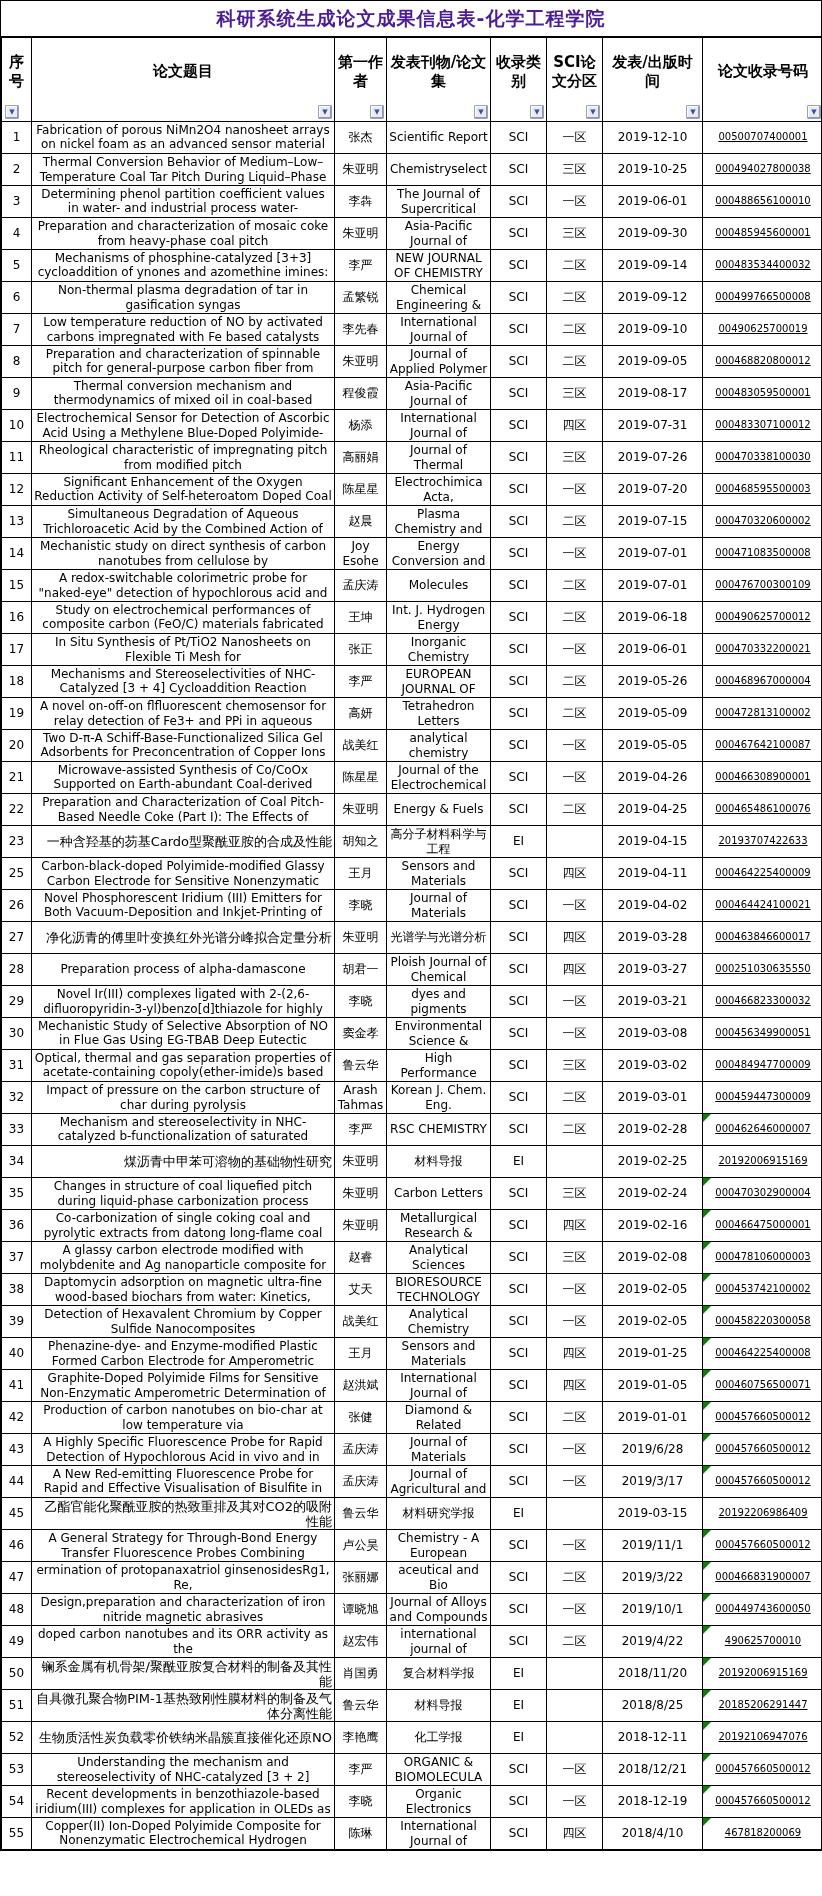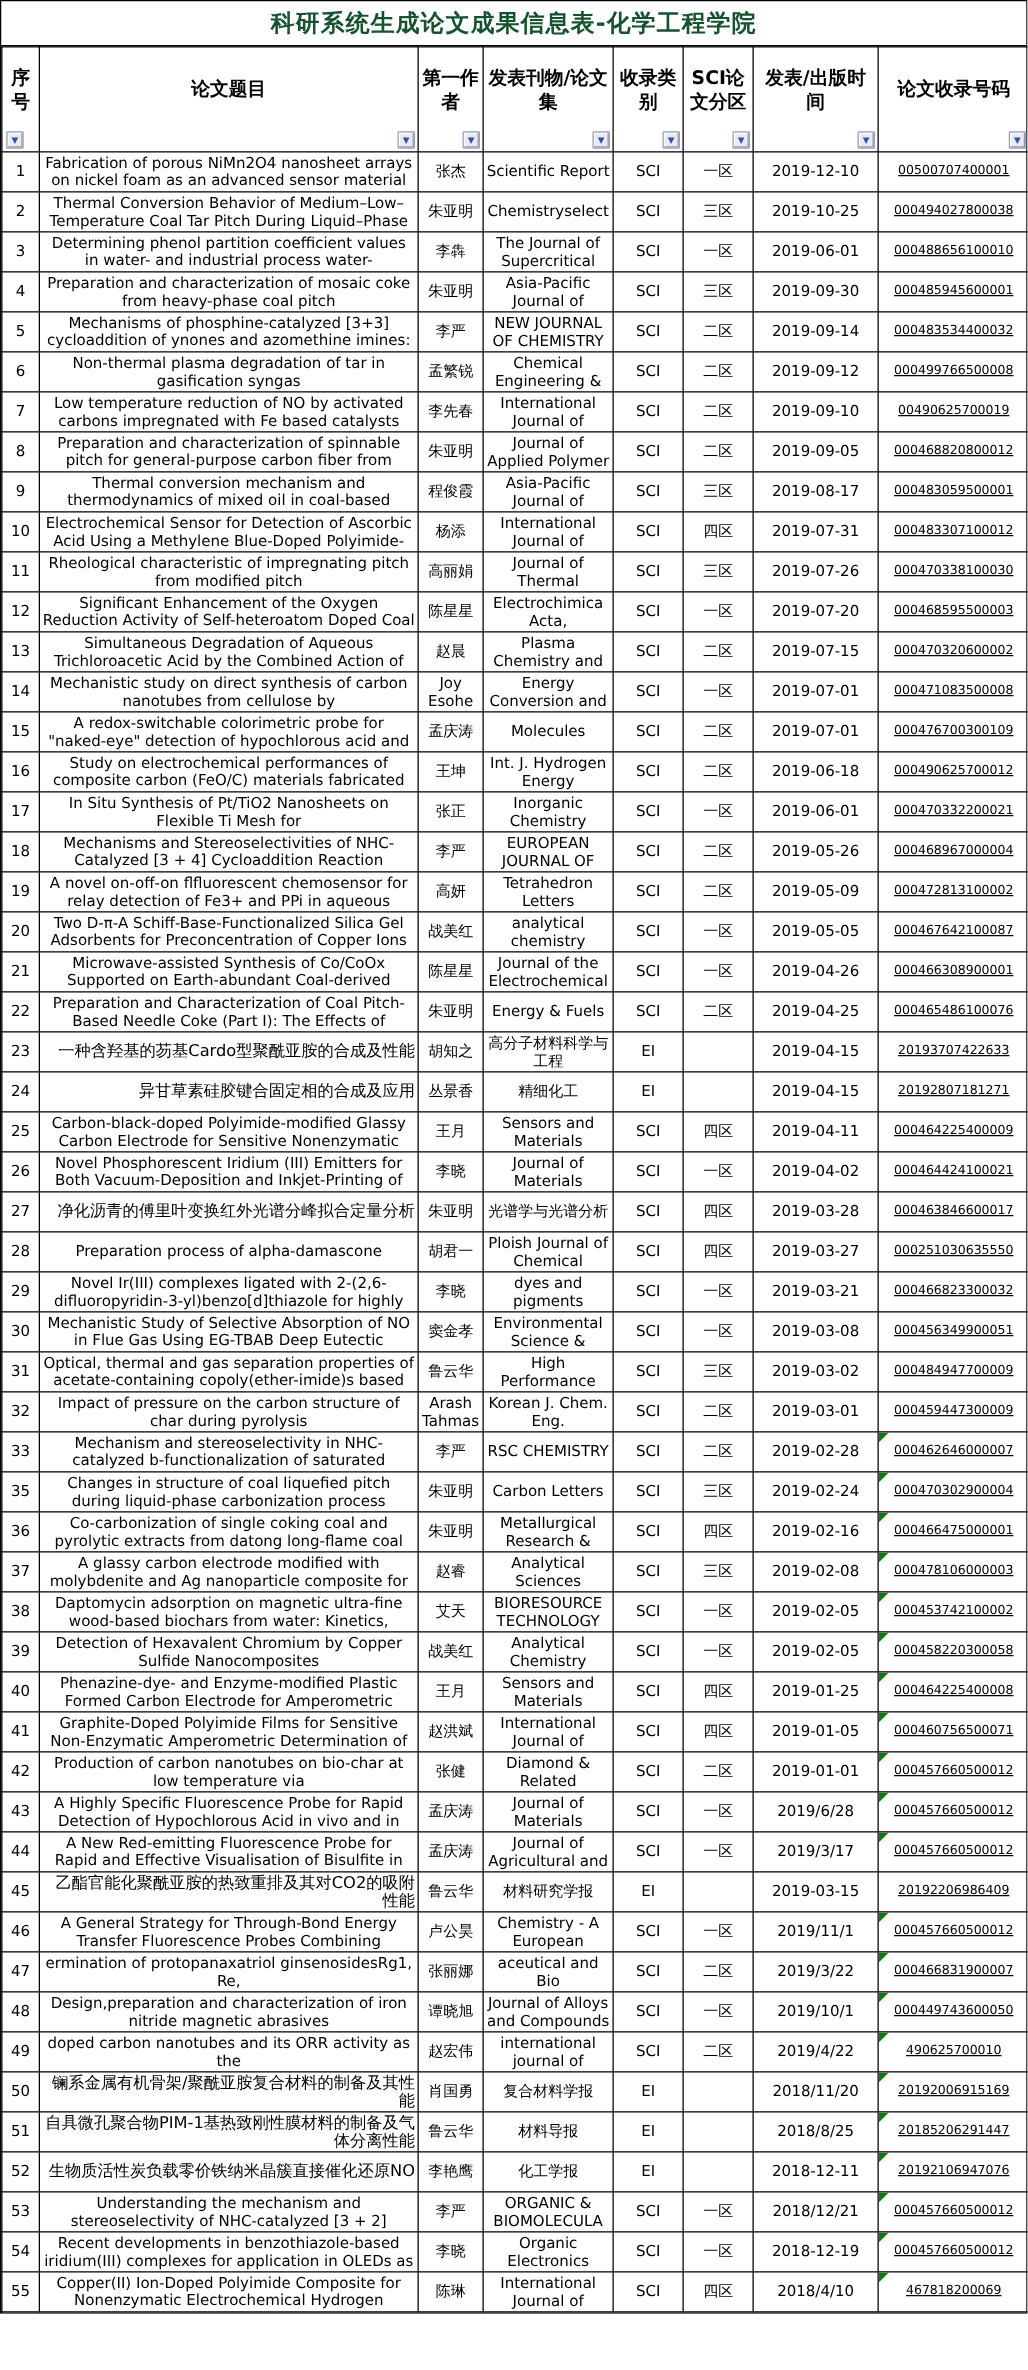--- a/index.html
+++ b/index.html
@@ -38,21 +38,21 @@
   .flag-corner {
     position:absolute; top:0; left:0; width:0; height:0;
     border-top:8px solid transparent; border-right:8px solid transparent;
   }
   .cjk { font-size:13px;text-align:right; }
 </style>
 </head>
 <body>
 
 <div class="sheet">
-  <div class="title-row" style="color: #14532d;">科研系统生成论文成果信息表-化学工程学院</div>
+  <div class="title-row" style="color: #4c1d95;">科研系统生成论文成果信息表-化学工程学院</div>
   <table>
     <colgroup>
       <col style="width:30px">
         <col style="width:303px">
         <col style="width:52px">
         <col style="width:104px">
       <col style="width:56px">
         <col style="width:56px">
         <col style="width:100px">
         <col style="width:121px">
@@ -386,34 +386,20 @@
           <td class="c-author"><span>胡知之</span></td>
           <td class="c-journal">
             <span class="clamp">高分子材料科学与工程</span>
           </td>
           <td class="c-cat"><span>EI</span></td>
           <td class="c-zone"><span></span></td>
           <td class="c-date"><span>2019-04-15</span></td>
           <td class="c-code"><span>20193707422633</span></td>
         </tr>
         <tr>
-          <td class="c-no"><span>24</span></td>
-          <td class="c-title">
-            <span class="clamp cjk">异甘草素硅胶键合固定相的合成及应用</span>
-          </td>
-          <td class="c-author"><span>丛景香</span></td>
-          <td class="c-journal">
-            <span class="clamp">精细化工</span>
-          </td>
-          <td class="c-cat"><span>EI</span></td>
-          <td class="c-zone"><span></span></td>
-          <td class="c-date"><span>2019-04-15</span></td>
-          <td class="c-code"><span>20192807181271</span></td>
-        </tr>
-        <tr>
           <td class="c-no"><span>25</span></td>
           <td class="c-title">
             <span class="clamp">Carbon-black-doped Polyimide-modified Glassy Carbon Electrode for Sensitive Nonenzymatic</span>
           </td>
           <td class="c-author"><span>王月</span></td>
           <td class="c-journal">
             <span class="clamp">Sensors and Materials</span>
           </td>
           <td class="c-cat"><span>SCI</span></td>
           <td class="c-zone"><span>四区</span></td>
@@ -524,20 +510,34 @@
             <span class="clamp">Mechanism and stereoselectivity in NHC-catalyzed b-functionalization of saturated carboxylic ester</span>
           </td>
           <td class="c-author"><span>李严</span></td>
           <td class="c-journal">
             <span class="clamp">RSC CHEMISTRY</span>
           </td>
           <td class="c-cat"><span>SCI</span></td>
           <td class="c-zone"><span>二区</span></td>
           <td class="c-date"><span>2019-02-28</span></td>
           <td class="c-code"><span class="flag-corner" style="border-top-color: rgb(16, 124, 16);"></span><span>000462646000007</span></td>
+        </tr>
+        <tr>
+          <td class="c-no"><span>34</span></td>
+          <td class="c-title">
+            <span class="clamp cjk">煤沥青中甲苯可溶物的基础物性研究</span>
+          </td>
+          <td class="c-author"><span>朱亚明</span></td>
+          <td class="c-journal">
+            <span class="clamp">材料导报</span>
+          </td>
+          <td class="c-cat"><span>EI</span></td>
+          <td class="c-zone"><span></span></td>
+          <td class="c-date"><span>2019-02-25</span></td>
+          <td class="c-code"><span>20192006915169</span></td>
         </tr>
         <tr>
           <td class="c-no"><span>35</span></td>
           <td class="c-title">
             <span class="clamp">Changes in structure of coal liquefied pitch during liquid-phase carbonization process</span>
           </td>
           <td class="c-author"><span>朱亚明</span></td>
           <td class="c-journal">
             <span class="clamp">Carbon Letters</span>
           </td>

